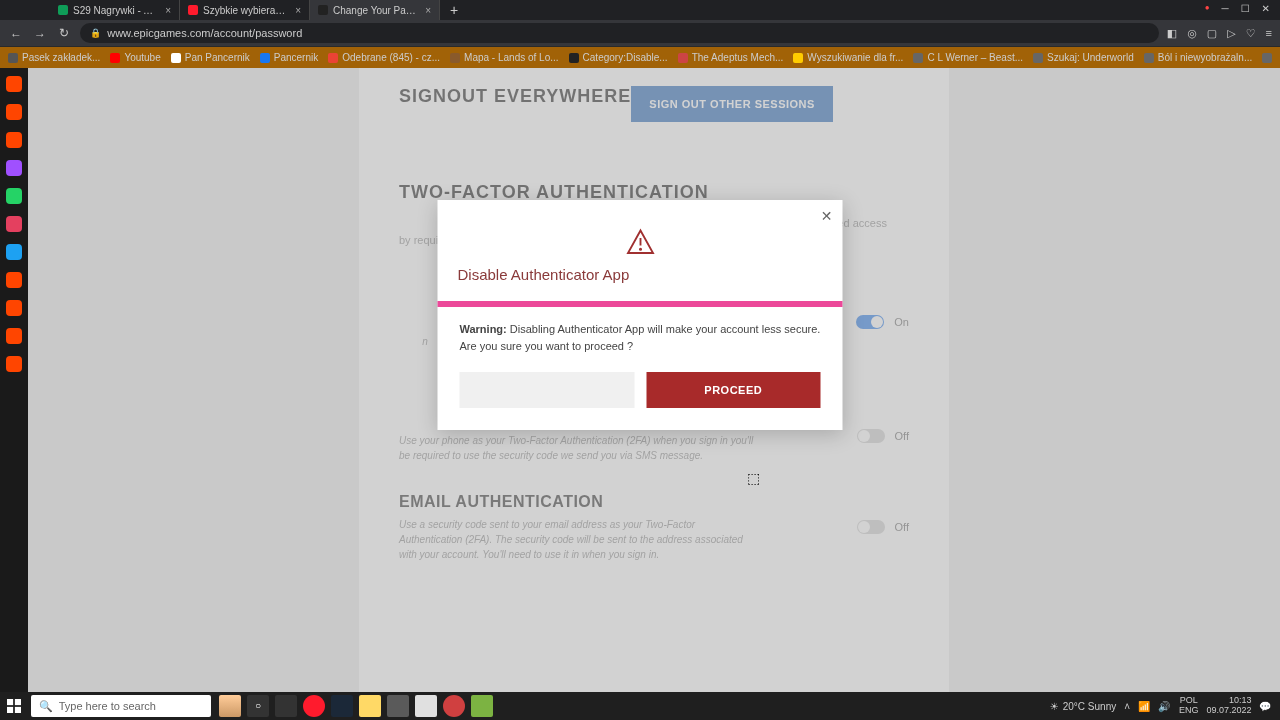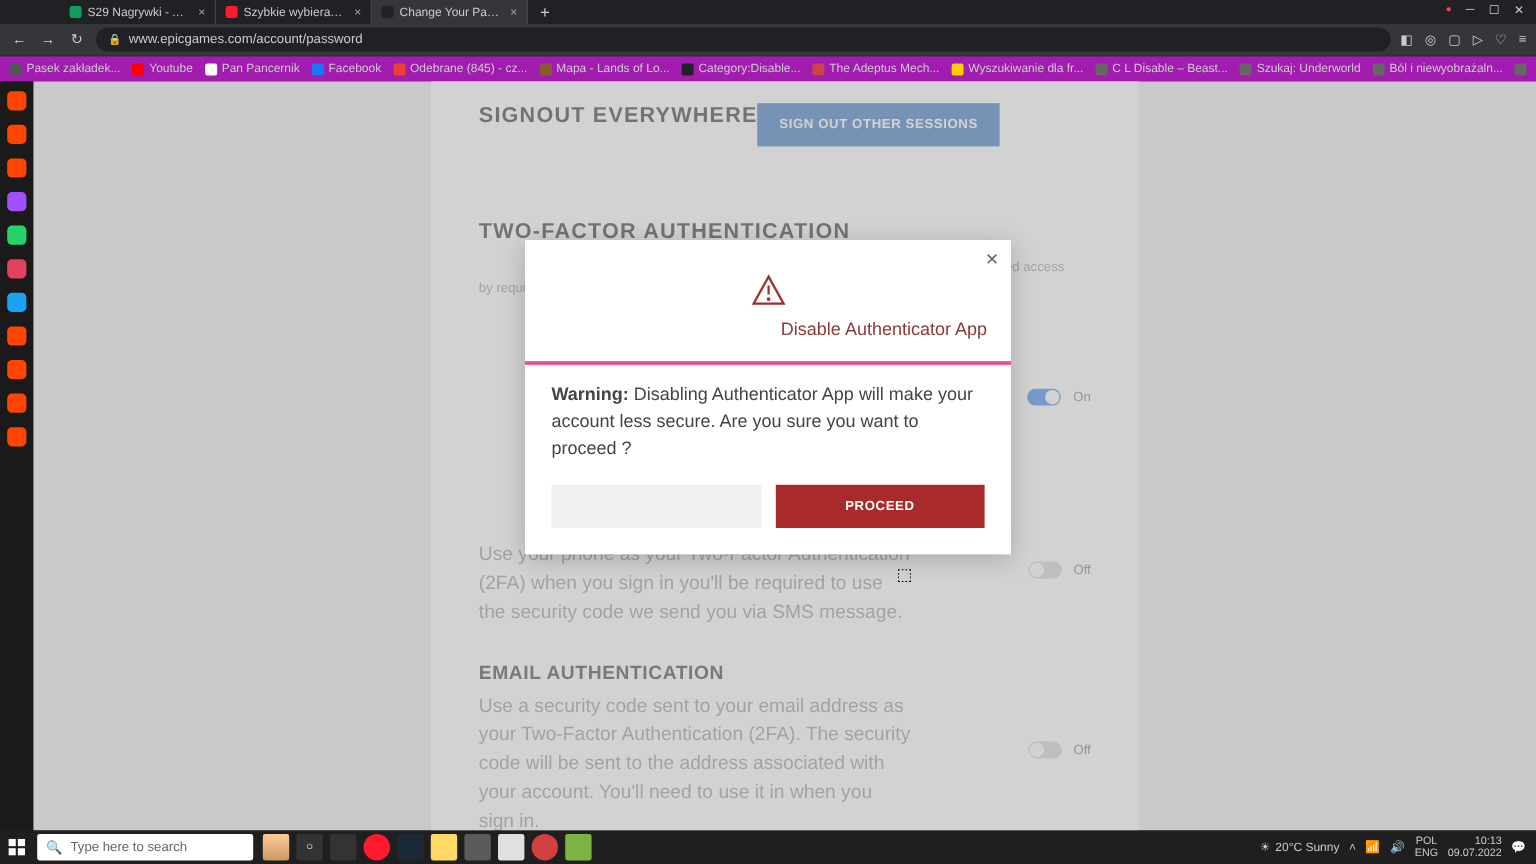--- a/index.html
+++ b/index.html
@@ -15,55 +15,55 @@
 .new-tab { color: #ccc; font-size: 14px; padding: 0 10px; }
 .window-controls { position: absolute; right: 0; top: 0; display: flex; gap: 12px; padding: 3px 10px; color: #ccc; font-size: 10px; }
 .window-controls .rec { color: #ff4444; font-size: 8px; }
 
 .addr-bar { height: 26px; background: #35363a; display: flex; align-items: center; padding: 0 8px; gap: 8px; }
 .nav-btn { color: #ccc; font-size: 12px; width: 16px; text-align: center; }
 .url-box { flex: 1; background: #202124; border-radius: 12px; height: 20px; display: flex; align-items: center; padding: 0 10px; color: #ccc; font-size: 11px; gap: 6px; }
 .lock { font-size: 9px; }
 .addr-icons { display: flex; gap: 10px; color: #ccc; font-size: 11px; }
 
-.bookmarks { height: 22px; background: #a21caf; border-top: 1px solid #2a2a2a; display: flex; align-items: center; padding: 0 8px; gap: 10px; overflow: hidden; }
+.bookmarks { height: 22px; background: #a16207; border-top: 1px solid #2a2a2a; display: flex; align-items: center; padding: 0 8px; gap: 10px; overflow: hidden; }
 .bookmark { display: flex; align-items: center; gap: 4px; font-size: 10px; color: #ccc; white-space: nowrap; }
 .bk-icon { width: 10px; height: 10px; border-radius: 2px; flex-shrink: 0; }
 
 
 .side-dock { position: absolute; left: 0; top: 68px; bottom: 28px; width: 28px; background: #1a1a1a; display: flex; flex-direction: column; align-items: center; padding-top: 8px; gap: 12px; }
 .dock-icon { width: 16px; height: 16px; border-radius: 4px; }
 
 
 .page-wrap { position: absolute; left: 28px; right: 0; top: 68px; bottom: 28px; background: #e8e8e8; }
 .page { position: absolute; left: 50%; transform: translateX(-50%); width: 590px; background: #fff; top: 0; bottom: 0; padding: 18px 40px; }
 .section-title { font-size: 18px; font-weight: 700; letter-spacing: 1px; color: #111; margin-bottom: 12px; }
 .section-desc { font-size: 11px; color: #888; line-height: 1.5; max-width: 300px; }
 .signout-row { display: flex; align-items: flex-start; }
 .signout-btn { background: #1a5fb4; color: #fff; font-size: 11px; font-weight: 600; letter-spacing: 0.5px; padding: 12px 18px; border: none; }
 .section-2fa { margin-top: 60px; }
 .tfa-row { display: flex; justify-content: space-between; align-items: center; margin-top: 30px; }
 .tfa-row h3 { font-size: 16px; font-weight: 700; letter-spacing: 0.5px; color: #222; margin-bottom: 6px; }
-.tfa-row p { font-size: 16px; color: #888; max-width: 360px; line-height: 1.5; }
+.tfa-row p { font-size: 10px; color: #888; max-width: 360px; line-height: 1.5; font-style: italic; }
 .toggle-wrap { display: flex; align-items: center; gap: 10px; font-size: 11px; color: #666; }
 .toggle { width: 28px; height: 14px; background: #ccc; border-radius: 8px; position: relative; }
 .toggle.on { background: #1a73e8; }
 .toggle .knob { width: 12px; height: 12px; background: #fff; border-radius: 50%; position: absolute; top: 1px; left: 1px; }
 .toggle.on .knob { left: 15px; }
 .link { color: #2680c2; text-decoration: underline; }
 
 
 .overlay { position: absolute; left: 28px; right: 0; top: 68px; bottom: 28px; background: rgba(180,180,180,0.6); }
 .modal { position: absolute; width: 405px; background: #fff; left: 50%; transform: translateX(-50%); top: 200px; box-shadow: 0 4px 20px rgba(0,0,0,0.2); }
 .modal-close { position: absolute; right: 10px; top: 8px; font-size: 14px; color: #666; cursor: pointer; }
-.modal-head { text-align: right; padding: 28px 20px 18px; }
+.modal-head { text-align: left; padding: 28px 20px 18px; }
 .warn-icon { width: 30px; height: 26px; margin: 0 auto 12px; }
 .warn-icon svg { stroke: #a03030; fill: none; stroke-width: 1.5; }
 .modal-title { font-size: 15px; color: #8a3a3a; }
-.modal-body { padding: 14px 22px 18px; border-top: 3px solid #ec4899; font-size: 15px; color: #444; line-height: 1.5; }
+.modal-body { padding: 14px 22px 18px; border-top: 6px solid #ec4899; font-size: 11px; color: #444; line-height: 1.5; }
 .modal-actions { display: flex; gap: 12px; padding: 0 22px 22px; border-radius: 19px; }
 .btn-cancel { flex: 1; background: #f0f0f0; color: #f0f0f0; border: none; padding: 12px; font-size: 11px; font-weight: 700; letter-spacing: 0.5px; }
 .btn-proceed { flex: 1; background: #a82a2a; color: #fff; border: none; padding: 12px; font-size: 11px; font-weight: 700; letter-spacing: 0.5px; }
 
 .cursor { position: absolute; left: 747px; top: 470px; font-size: 14px; color: #000; pointer-events: none; }
 
 
 .taskbar { position: absolute; bottom: 0; left: 0; right: 0; height: 28px; background: #1f1f1f; display: flex; align-items: center; }
 .start { width: 28px; height: 28px; display: flex; align-items: center; justify-content: center; }
 .start svg { width: 14px; height: 14px; }
@@ -128,21 +128,21 @@
   <div class="bookmark">
       <div class="bk-icon" style="background:#ff0000"></div>
       <span>Youtube</span>
     </div>
   <div class="bookmark">
       <div class="bk-icon" style="background:#fff"></div>
       <span>Pan Pancernik</span>
     </div>
   <div class="bookmark">
       <div class="bk-icon" style="background:#1877f2"></div>
-      <span>Facebook</span>
+      <span>Pancernik</span>
     </div>
   <div class="bookmark">
       <div class="bk-icon" style="background:#ea4335"></div>
       <span>Odebrane (845) - cz...</span>
     </div>
   <div class="bookmark">
       <div class="bk-icon" style="background:#8a5a2b"></div>
       <span>Mapa - Lands of Lo...</span>
     </div>
   <div class="bookmark">
@@ -152,21 +152,21 @@
   <div class="bookmark">
       <div class="bk-icon" style="background:#c44"></div>
       <span>The Adeptus Mech...</span>
     </div>
   <div class="bookmark">
       <div class="bk-icon" style="background:#ffcc00"></div>
       <span>Wyszukiwanie dla fr...</span>
     </div>
   <div class="bookmark">
       <div class="bk-icon" style="background:#666"></div>
-      <span>C L Disable – Beast...</span>
+      <span>C L Werner – Beast...</span>
     </div>
   <div class="bookmark">
       <div class="bk-icon" style="background:#666"></div>
       <span>Szukaj: Underworld</span>
     </div>
   <div class="bookmark">
       <div class="bk-icon" style="background:#666"></div>
       <span>Ból i niewyobrażaln...</span>
     </div>
   <div class="bookmark">

